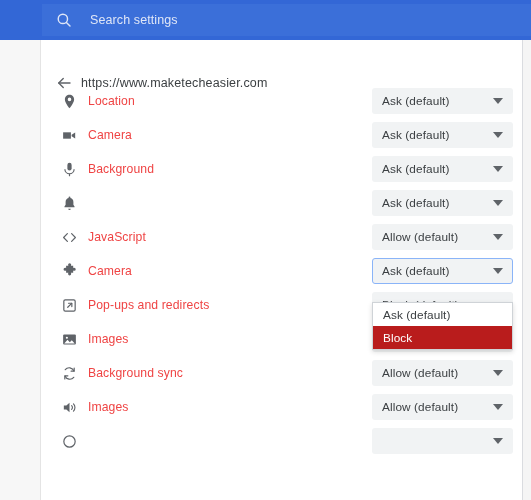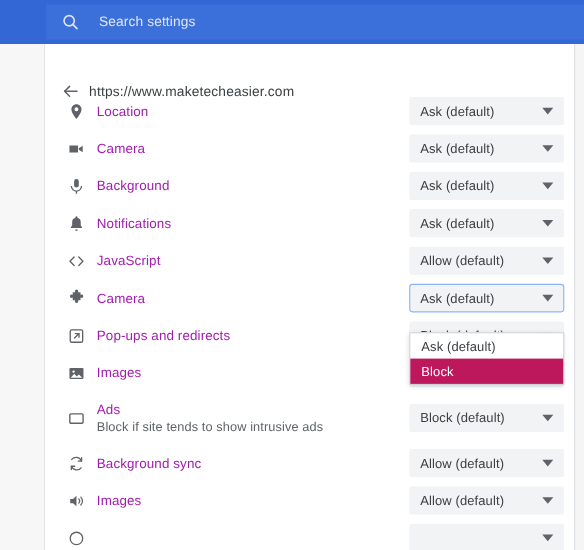--- a/index.html
+++ b/index.html
@@ -147,21 +147,21 @@
 
   .row-text {
     position: absolute;
     left: 47px;
     display: flex;
     flex-direction: column;
     justify-content: center;
   }
   .row-title {
     font-size: 12.2px;
-    color: #a21caf;
+    color: #ef4444;
     letter-spacing: 0.1px;
     white-space: nowrap;
     line-height: 16px;
   }
   .row-sub {
     font-size: 11.6px;
     color: #5f6368;
     letter-spacing: 0.1px;
     white-space: nowrap;
     line-height: 16px;
@@ -219,21 +219,21 @@
     align-items: center;
     padding-left: 10px;
     font-size: 11.8px;
     color: #3c4043;
     letter-spacing: 0.1px;
     white-space: nowrap;
     cursor: pointer;
     box-sizing: border-box;
   }
   .menu-item.selected {
-    background: #be185d;
+    background: #b91c1c;
     color: #ffffff;
   }
 </style>
 </head>
 <body>
 
 <div class="app">
 
   <div class="topbar">
     <div class="search-field">
@@ -310,23 +310,20 @@
         </div>
       </div>
 
       <div class="perm-row">
         <div class="row-icon">
           <svg width="17" height="17" viewBox="0 0 24 24">
             <path d="M12 2.2a1.3 1.3 0 011.3 1.3v.7a5.8 5.8 0 014.2 5.6v4.1l1.6 2.4v1.1H4.9v-1.1l1.6-2.4V9.8a5.8 5.8 0 014.2-5.6v-.7A1.3 1.3 0 0112 2.2z" fill="#5f6368"></path>
             <path d="M10.2 19.4a1.8 1.8 0 003.6 0z" fill="#5f6368"></path>
           </svg>
         </div>
-        <div class="row-text">
-          <span class="row-title">Notifications</span>
-        </div>
         <div class="select">
           <span class="sel-label">Ask (default)</span>
           <span class="caret"></span>
         </div>
       </div>
 
       <div class="perm-row">
         <div class="row-icon">
           <svg width="17" height="17" viewBox="0 0 24 24">
             <path d="M9 6.5L3.7 12 9 17.5" fill="none" stroke="#5f6368" stroke-width="1.7" stroke-linecap="round" stroke-linejoin="round"></path>
@@ -384,35 +381,20 @@
         </div>
         <div class="row-text">
           <span class="row-title">Images</span>
         </div>
         <div class="select">
           <span class="sel-label">Allow (default)</span>
           <span class="caret"></span>
         </div>
       </div>
 
-      <div class="perm-row tall">
-        <div class="row-icon">
-          <svg width="17" height="17" viewBox="0 0 24 24">
-            <rect x="3.5" y="6" width="17" height="12" rx="1.5" fill="none" stroke="#5f6368" stroke-width="1.8"></rect>
-          </svg>
-        </div>
-        <div class="row-text">
-          <span class="row-title">Ads</span>
-          <span class="row-sub">Block if site tends to show intrusive ads</span>
-        </div>
-        <div class="select">
-          <span class="sel-label">Block (default)</span>
-          <span class="caret"></span>
-        </div>
-      </div>
 
       <div class="perm-row">
         <div class="row-icon">
           <svg width="17" height="17" viewBox="0 0 24 24">
             <path d="M18.3 8.5A7.2 7.2 0 006 6.6" fill="none" stroke="#5f6368" stroke-width="1.7" stroke-linecap="round"></path>
             <path d="M5.7 15.5A7.2 7.2 0 0018 17.4" fill="none" stroke="#5f6368" stroke-width="1.7" stroke-linecap="round"></path>
             <path d="M18.6 4.4v4.3h-4.3" fill="none" stroke="#5f6368" stroke-width="1.7" stroke-linecap="round" stroke-linejoin="round"></path>
             <path d="M5.4 19.6v-4.3h4.3" fill="none" stroke="#5f6368" stroke-width="1.7" stroke-linecap="round" stroke-linejoin="round"></path>
           </svg>
         </div>

